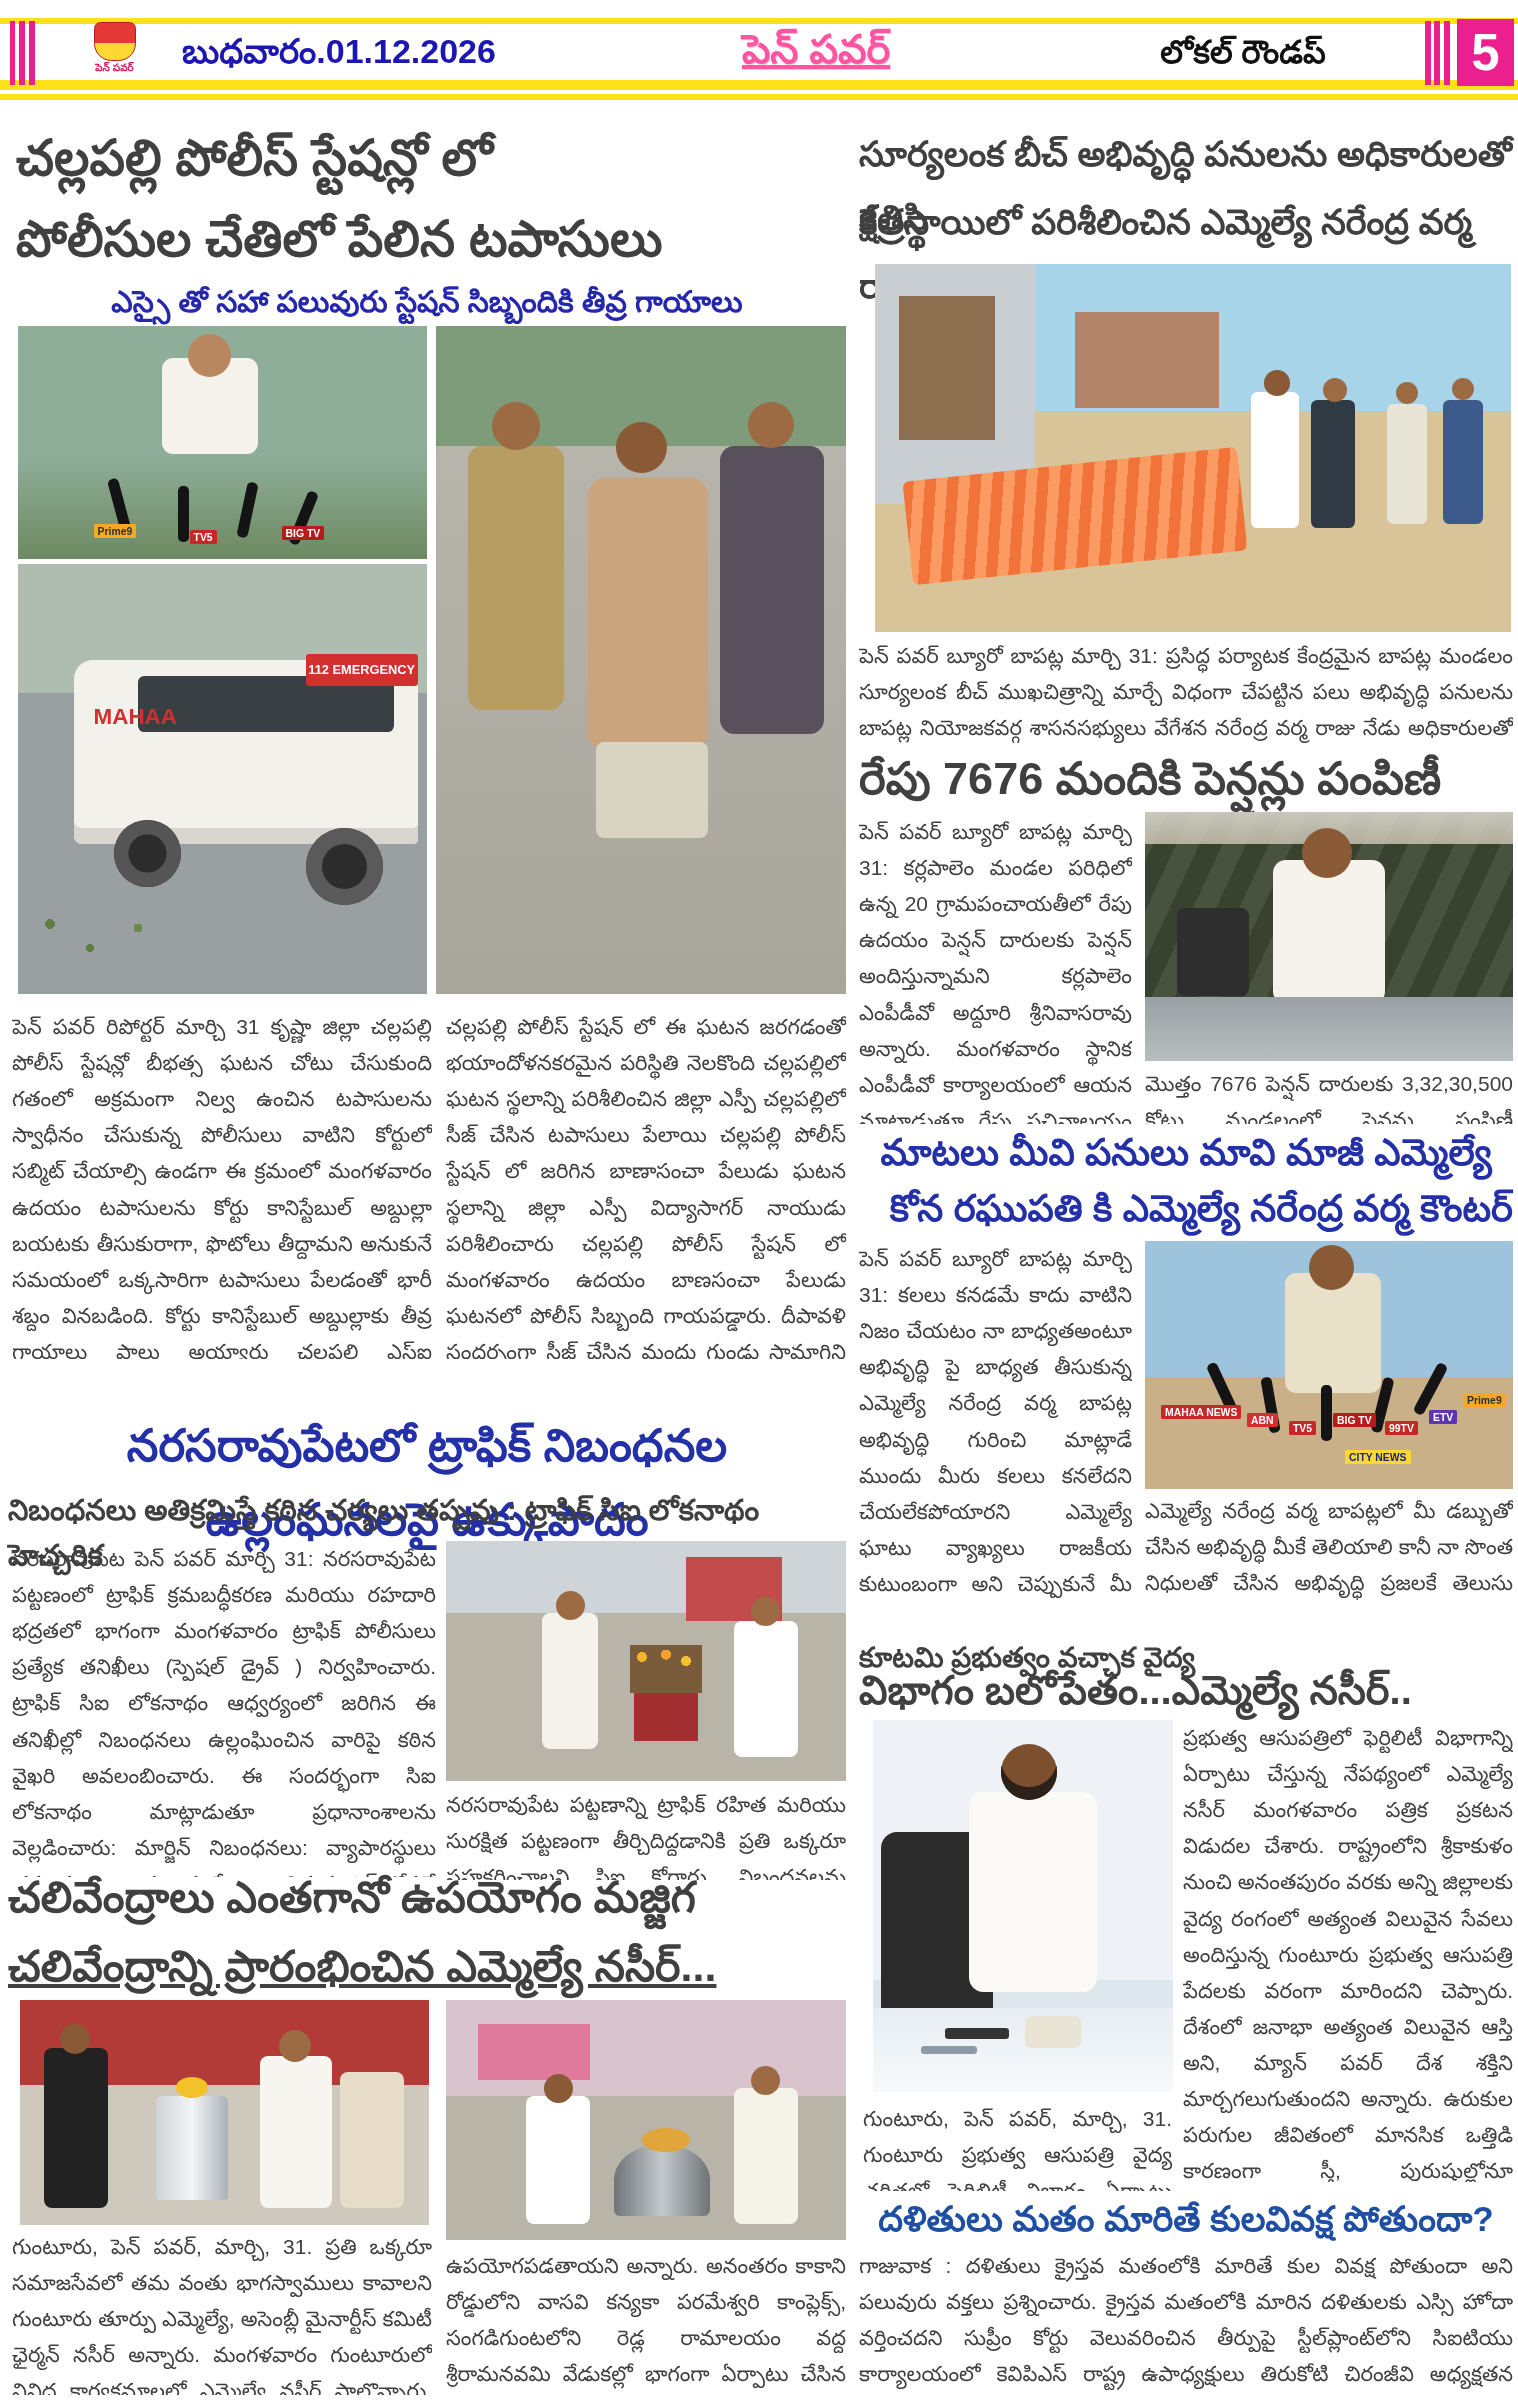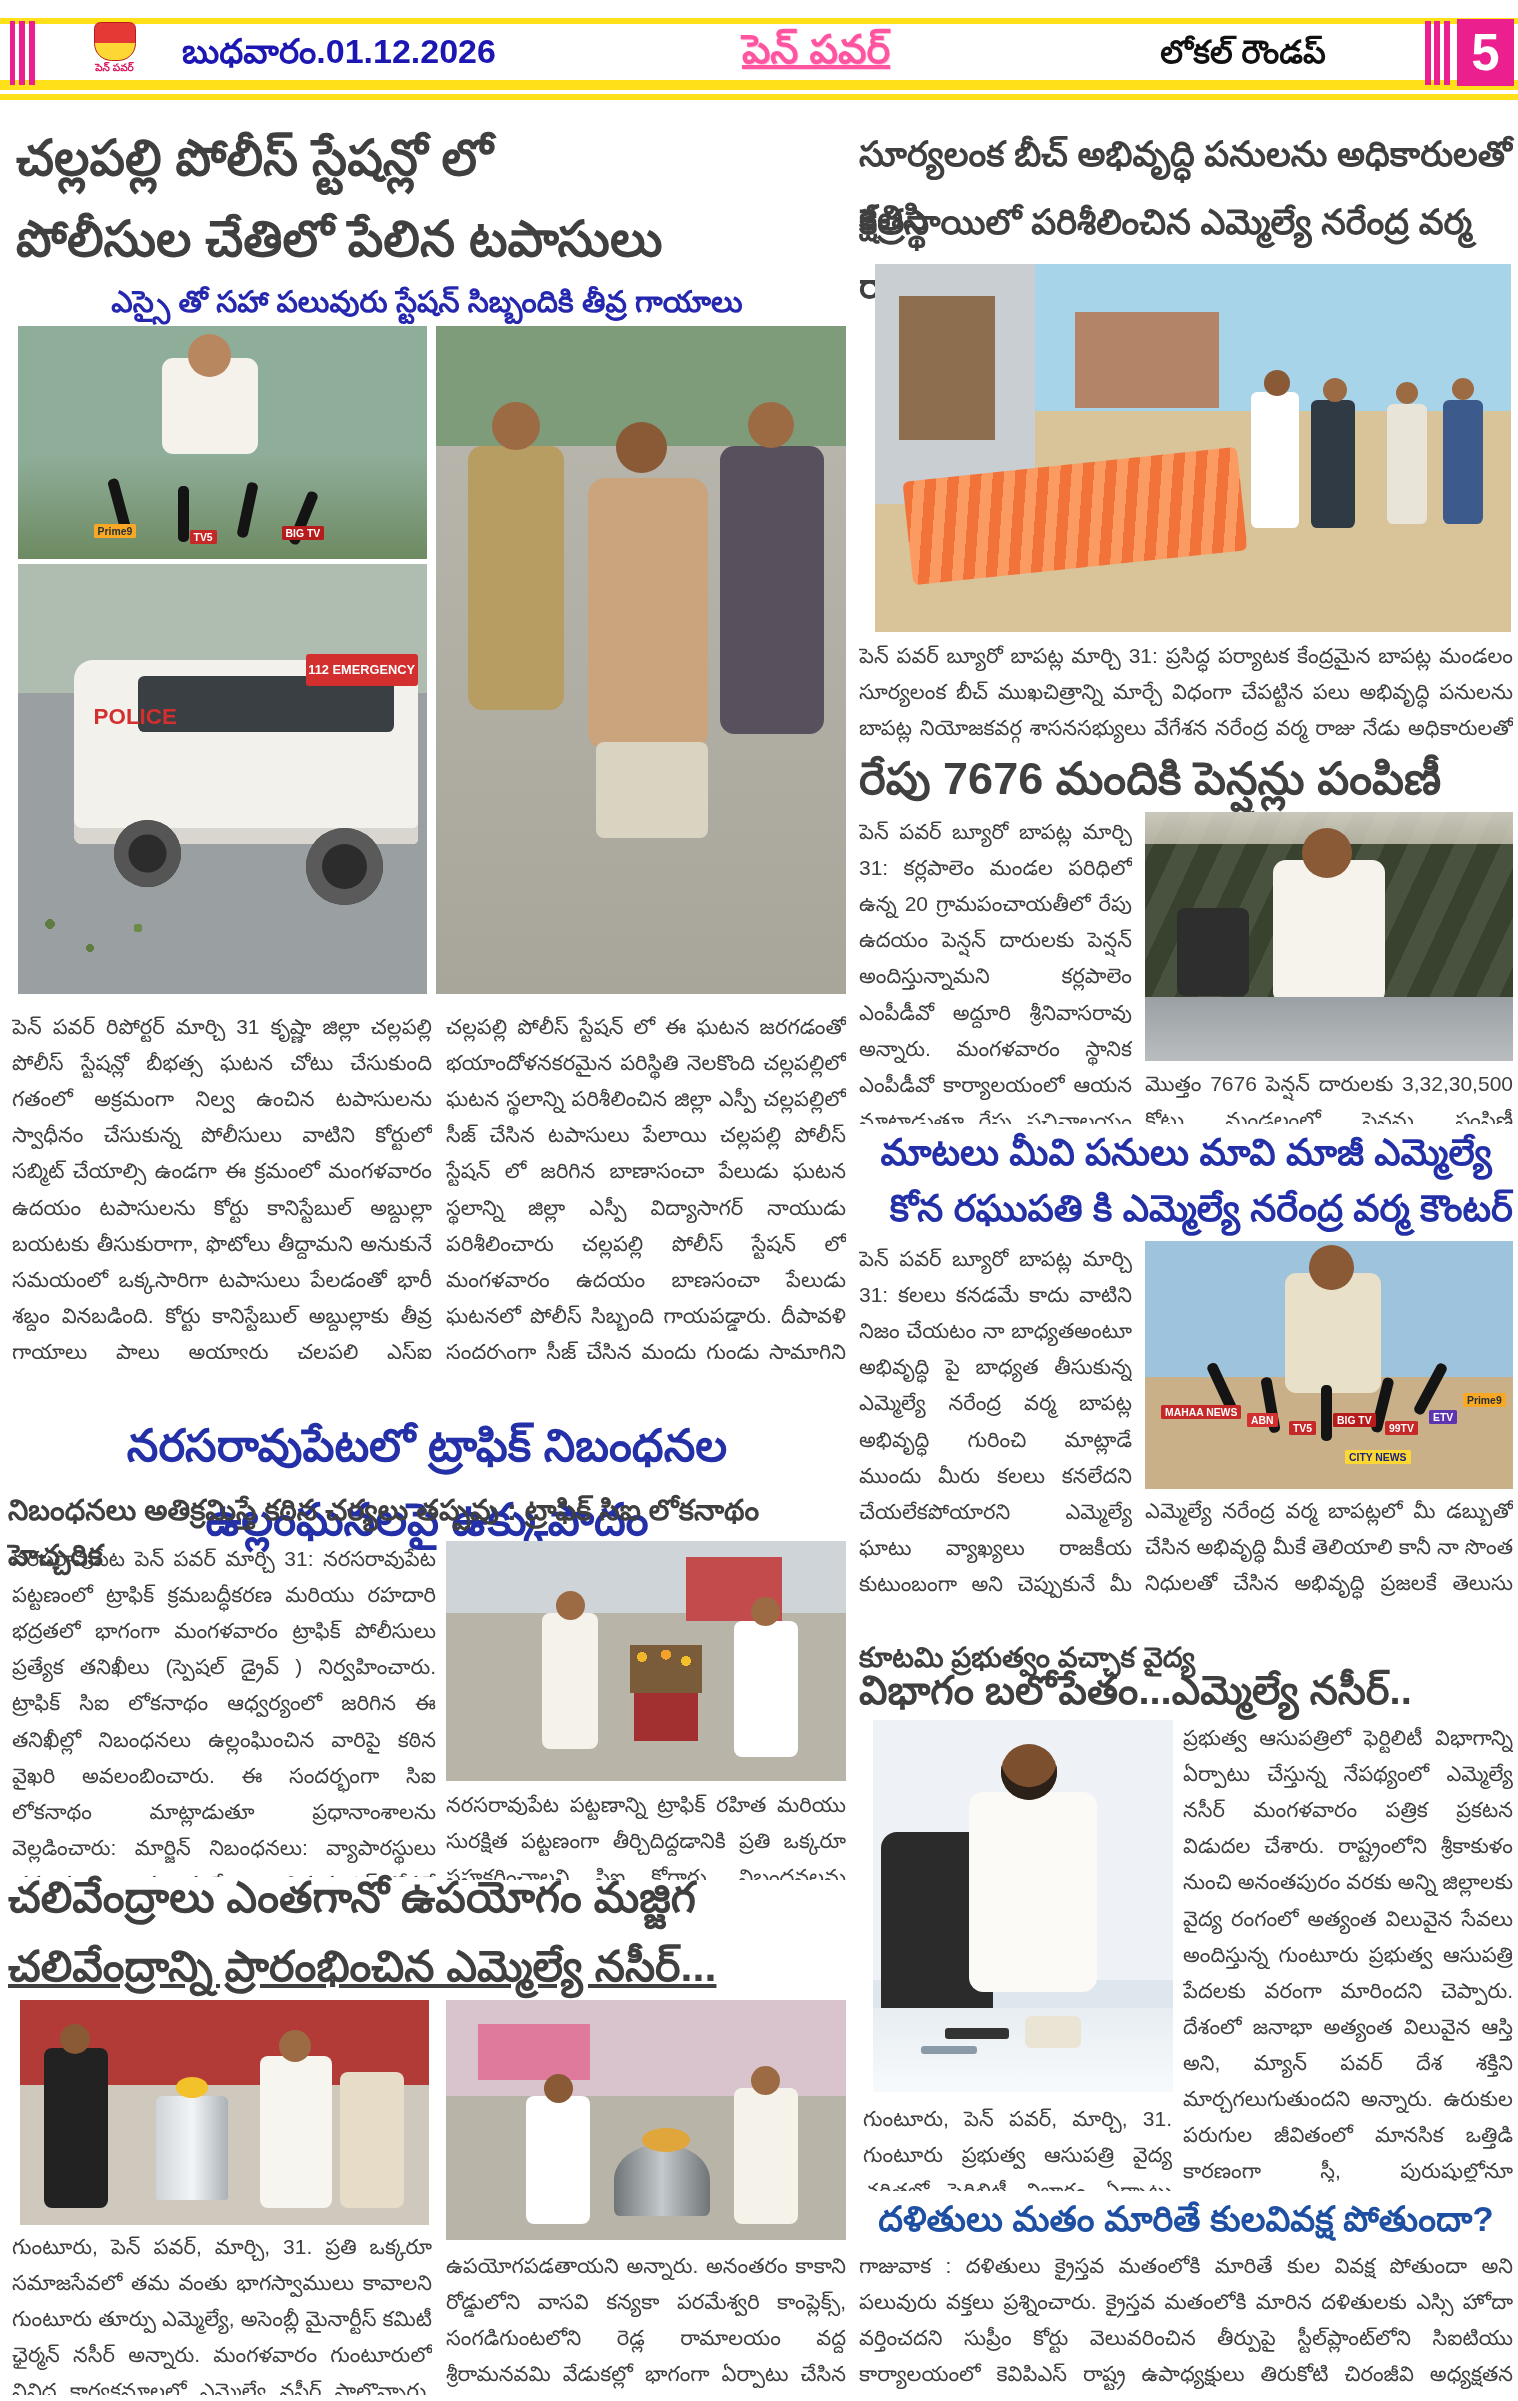--- a/index.html
+++ b/index.html
@@ -73,21 +73,21 @@
       <div class="mic" style="left:224px;top:156px;transform:rotate(12deg);"></div>
       <div class="mic" style="left:280px;top:164px;transform:rotate(22deg);"></div>
       <div class="chip" style="left:76px;top:198px;background:#f9a825;color:#263238;">Prime9</div>
       <div class="chip" style="left:172px;top:204px;background:#c62828;">TV5</div>
       <div class="chip" style="left:264px;top:200px;background:#b71c1c;">BIG TV</div>
     </div>
 
     <div class="photo" style="left:17.6px;top:564px;width:409px;height:430px;background:linear-gradient(#aebdaf 30%,#9aa0a2 30%);">
       <div class="abs" style="left:56px;top:96px;width:344px;height:184px;background:#f2f1ec;border-radius:19px 8px 4.8px 8px;box-shadow:inset 0 -16px 0 #d8d6cf;"></div>
       <div class="abs" style="left:120px;top:112px;width:256px;height:56px;background:#3a3f44;border-radius:6.4px;"></div>
-      <div class="abs" style="left:76px;top:140px;width:96px;height:27px;color:#d32f2f;font-weight:bold;font-size:22.4px;">POLICE</div>
+      <div class="abs" style="left:76px;top:140px;width:96px;height:27px;color:#d32f2f;font-weight:bold;font-size:22.4px;">MAHAA</div>
       <div class="abs" style="left:288px;top:90px;width:112px;height:32px;background:#d32f2f;color:#fff;font-weight:bold;font-size:12.8px;text-align:center;line-height:32px;border-radius:3.2px;">112 EMERGENCY</div>
       <div class="abs" style="left:96px;top:256px;width:67px;height:67px;background:#2c2c2c;border-radius:50%;box-shadow:inset 0 0 0 14.4px #555;"></div>
       <div class="abs" style="left:288px;top:264px;width:77px;height:77px;background:#2c2c2c;border-radius:50%;box-shadow:inset 0 0 0 16px #5a5a5a;"></div>
       <div class="abs" style="left:16px;top:344px;width:160px;height:64px;background:radial-gradient(circle 8px at 16px 16px,#5f7d43 60%,transparent 61%),radial-gradient(circle 6.4px at 56px 40px,#5f7d43 60%,transparent 61%),radial-gradient(circle 7.2px at 104px 20px,#6d8a4d 60%,transparent 61%);"></div>
     </div>
 
     <div class="photo" style="left:436px;top:326px;width:410px;height:668px;background:linear-gradient(#7e9b7a 18%,#b7b4ab 18%,#a8a59b);">
       <div class="abs" style="left:32px;top:120px;width:96px;height:264px;background:#b89d62;border-radius:14.4px;"></div>
       <div class="abs" style="left:56px;top:76px;width:48px;height:48px;background:#9c6b44;border-radius:50%;"></div>
       <div class="abs" style="left:152px;top:152px;width:120px;height:272px;background:#c9a47c;border-radius:17.6px;"></div>

